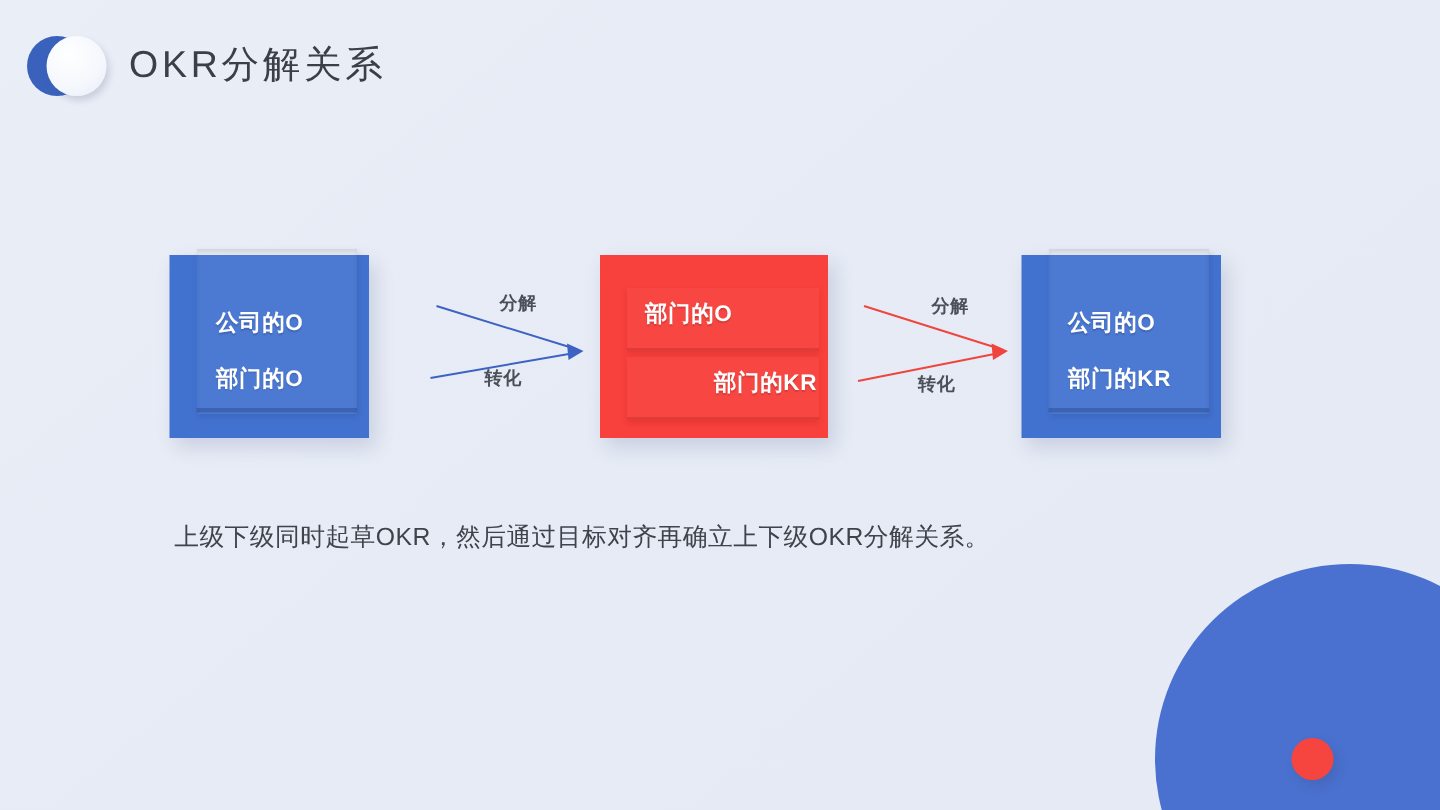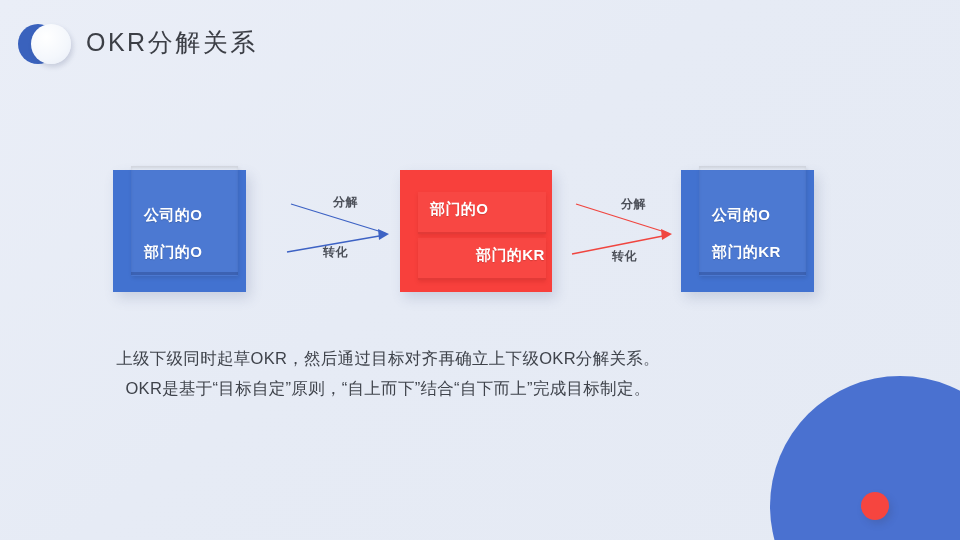--- a/index.html
+++ b/index.html
@@ -236,16 +236,15 @@
 
   <div class="okr-box blue" id="box-employee">
     <div class="inner-panel"></div>
     <div class="panel-rule"></div>
     <div class="okr-line l1">公司的O</div>
     <div class="okr-line l2">部门的KR</div>
   </div>
 
   <div class="caption">
     <div>上级下级同时起草OKR，然后通过目标对齐再确立上下级OKR分解关系。</div>
-    <div>OKR是基于“目标自定”原则，“自上而下”结合“自下而上”完成目标制定。</div>
   </div>
 
 </div>
 
 </body></html>

